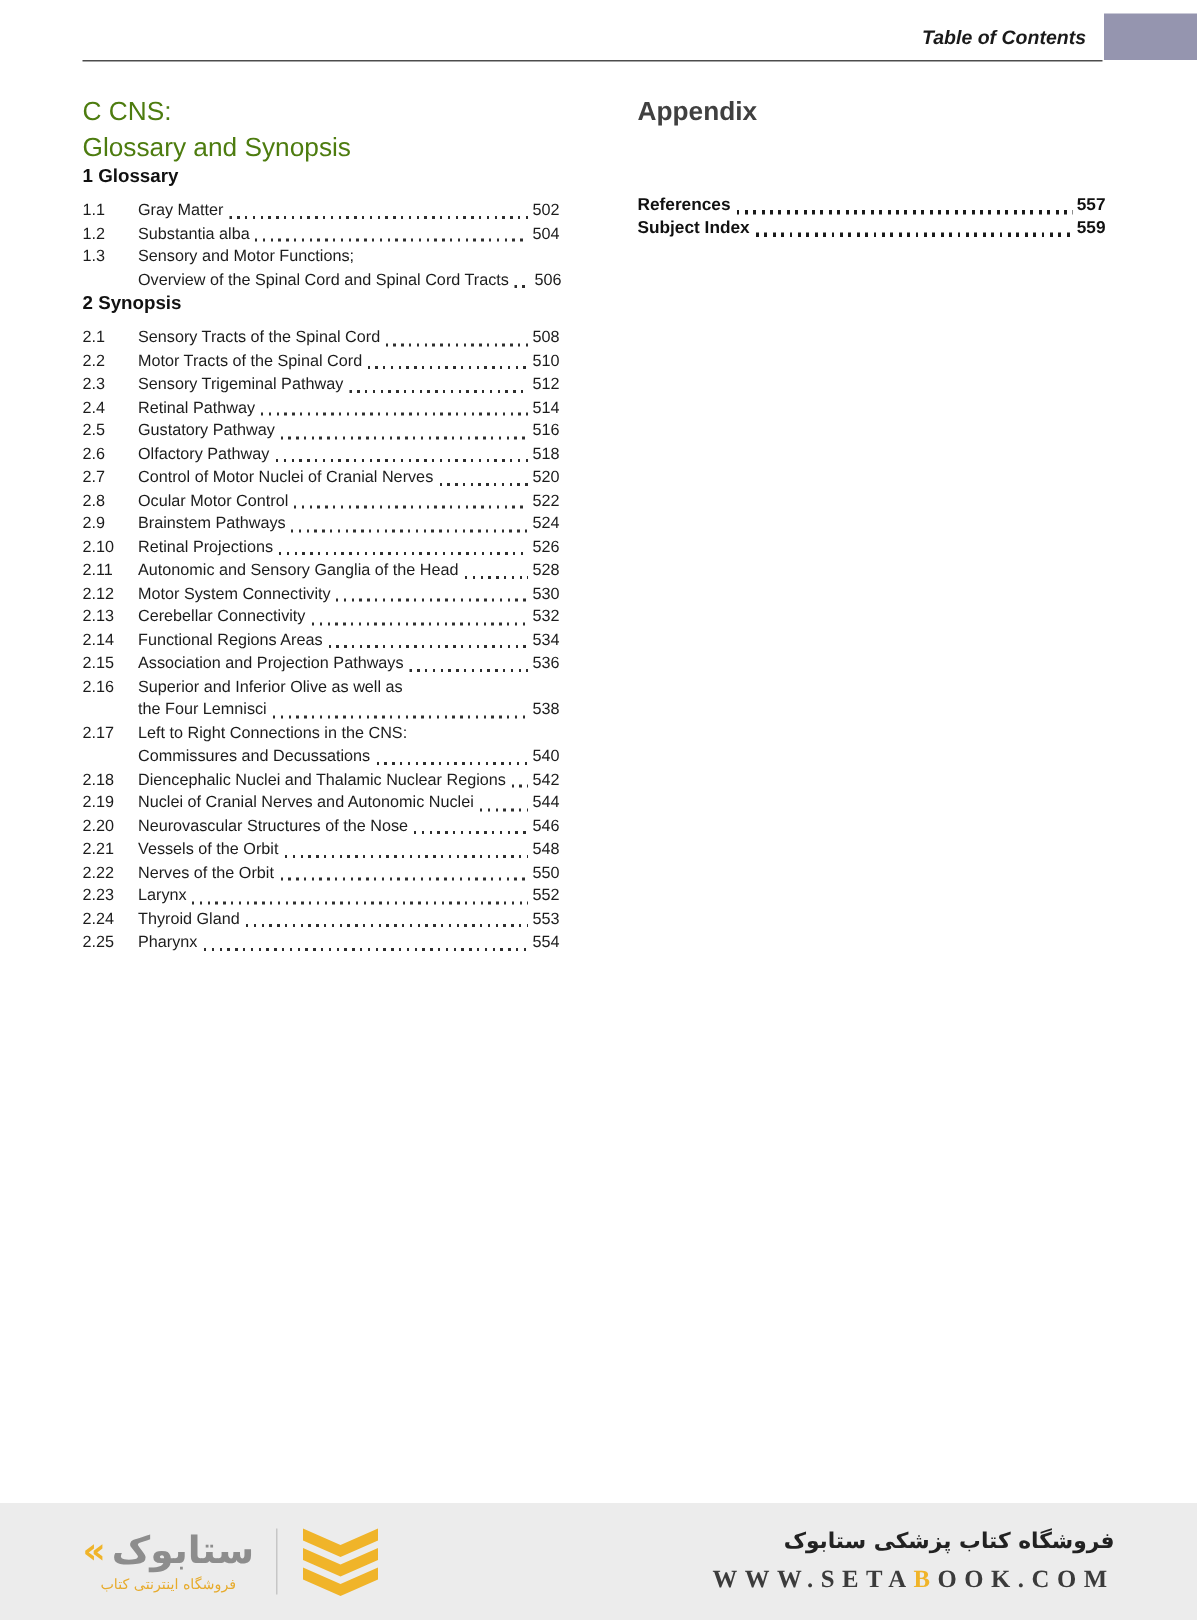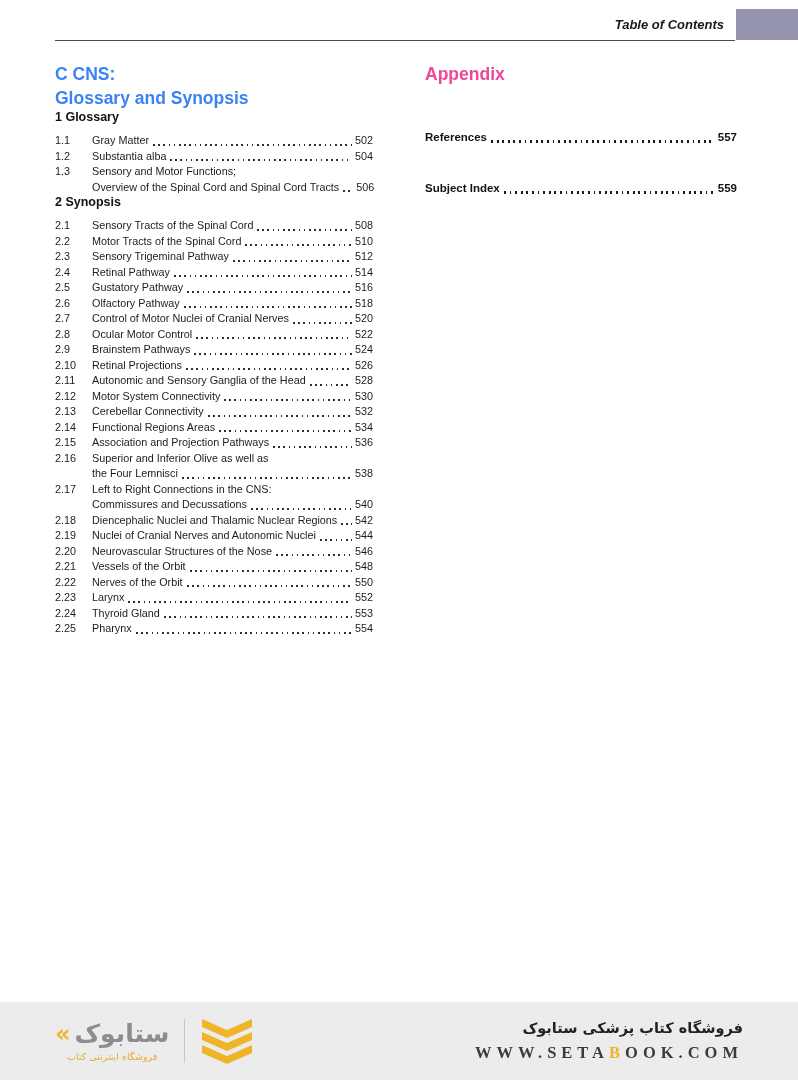--- a/index.html
+++ b/index.html
@@ -21,44 +21,44 @@
   }
   .header-tab {
     position:absolute; top:9px; right:0; width:62px; height:31px;
     background:#9595af;
   }
 
   
   .col-left  { position:absolute; left:55px;  top:62px; width:318px; }
   .col-right { position:absolute; left:425px; top:62px; width:312px; }
 
-  .chapter-title { font-size:17.5px; font-weight:bold; line-height:24px; color:#3b82f6; }
+  .chapter-title { font-size:17.5px; font-weight:normal; line-height:24px; color:#4d7c0f; }
 
   .toc-section-heading {
     font-size:12.5px; font-weight:bold; color:#111;
     margin-bottom:9px;
   }
 
   .toc-item { display:flex; font-size:10.8px; line-height:15.5px; color:#1c1c1c; }
   .toc-num  { flex:none; width:37px; }
   .toc-body { flex:1; min-width:0; }
   .toc-line { display:flex; }
   .toc-text { flex:none;text-align:center; }
   .dots {
     flex:1; min-width:10px; height:2px; align-self:flex-end;
     margin:0 3px 3px 4px;
     background-image:repeating-linear-gradient(to right, #2e2e2e 0 1.6px, transparent 1.6px 5.2px);
   }
   .toc-page { flex:none; }
 
   
-  .appendix-heading { font-size:17.5px; font-weight:bold; line-height:24px; color:#ec4899; }
+  .appendix-heading { font-size:17.5px; font-weight:bold; line-height:24px; color:#404040; }
   .appendix-item {
     display:flex; font-size:11.5px; font-weight:bold; color:#111;
-    margin-top:36px; line-height:15px;
+    line-height:15px;
   }
   .appendix-item:first-of-type { margin-top:44px; }
   .appendix-item .dots {
     background-image:repeating-linear-gradient(to right, #1a1a1a 0 1.9px, transparent 1.9px 5.6px);
     height:2.2px; margin-bottom:2.5px;
   }
 
   
   .footer {
     position:absolute; left:0; bottom:0; width:798px; height:78px;

